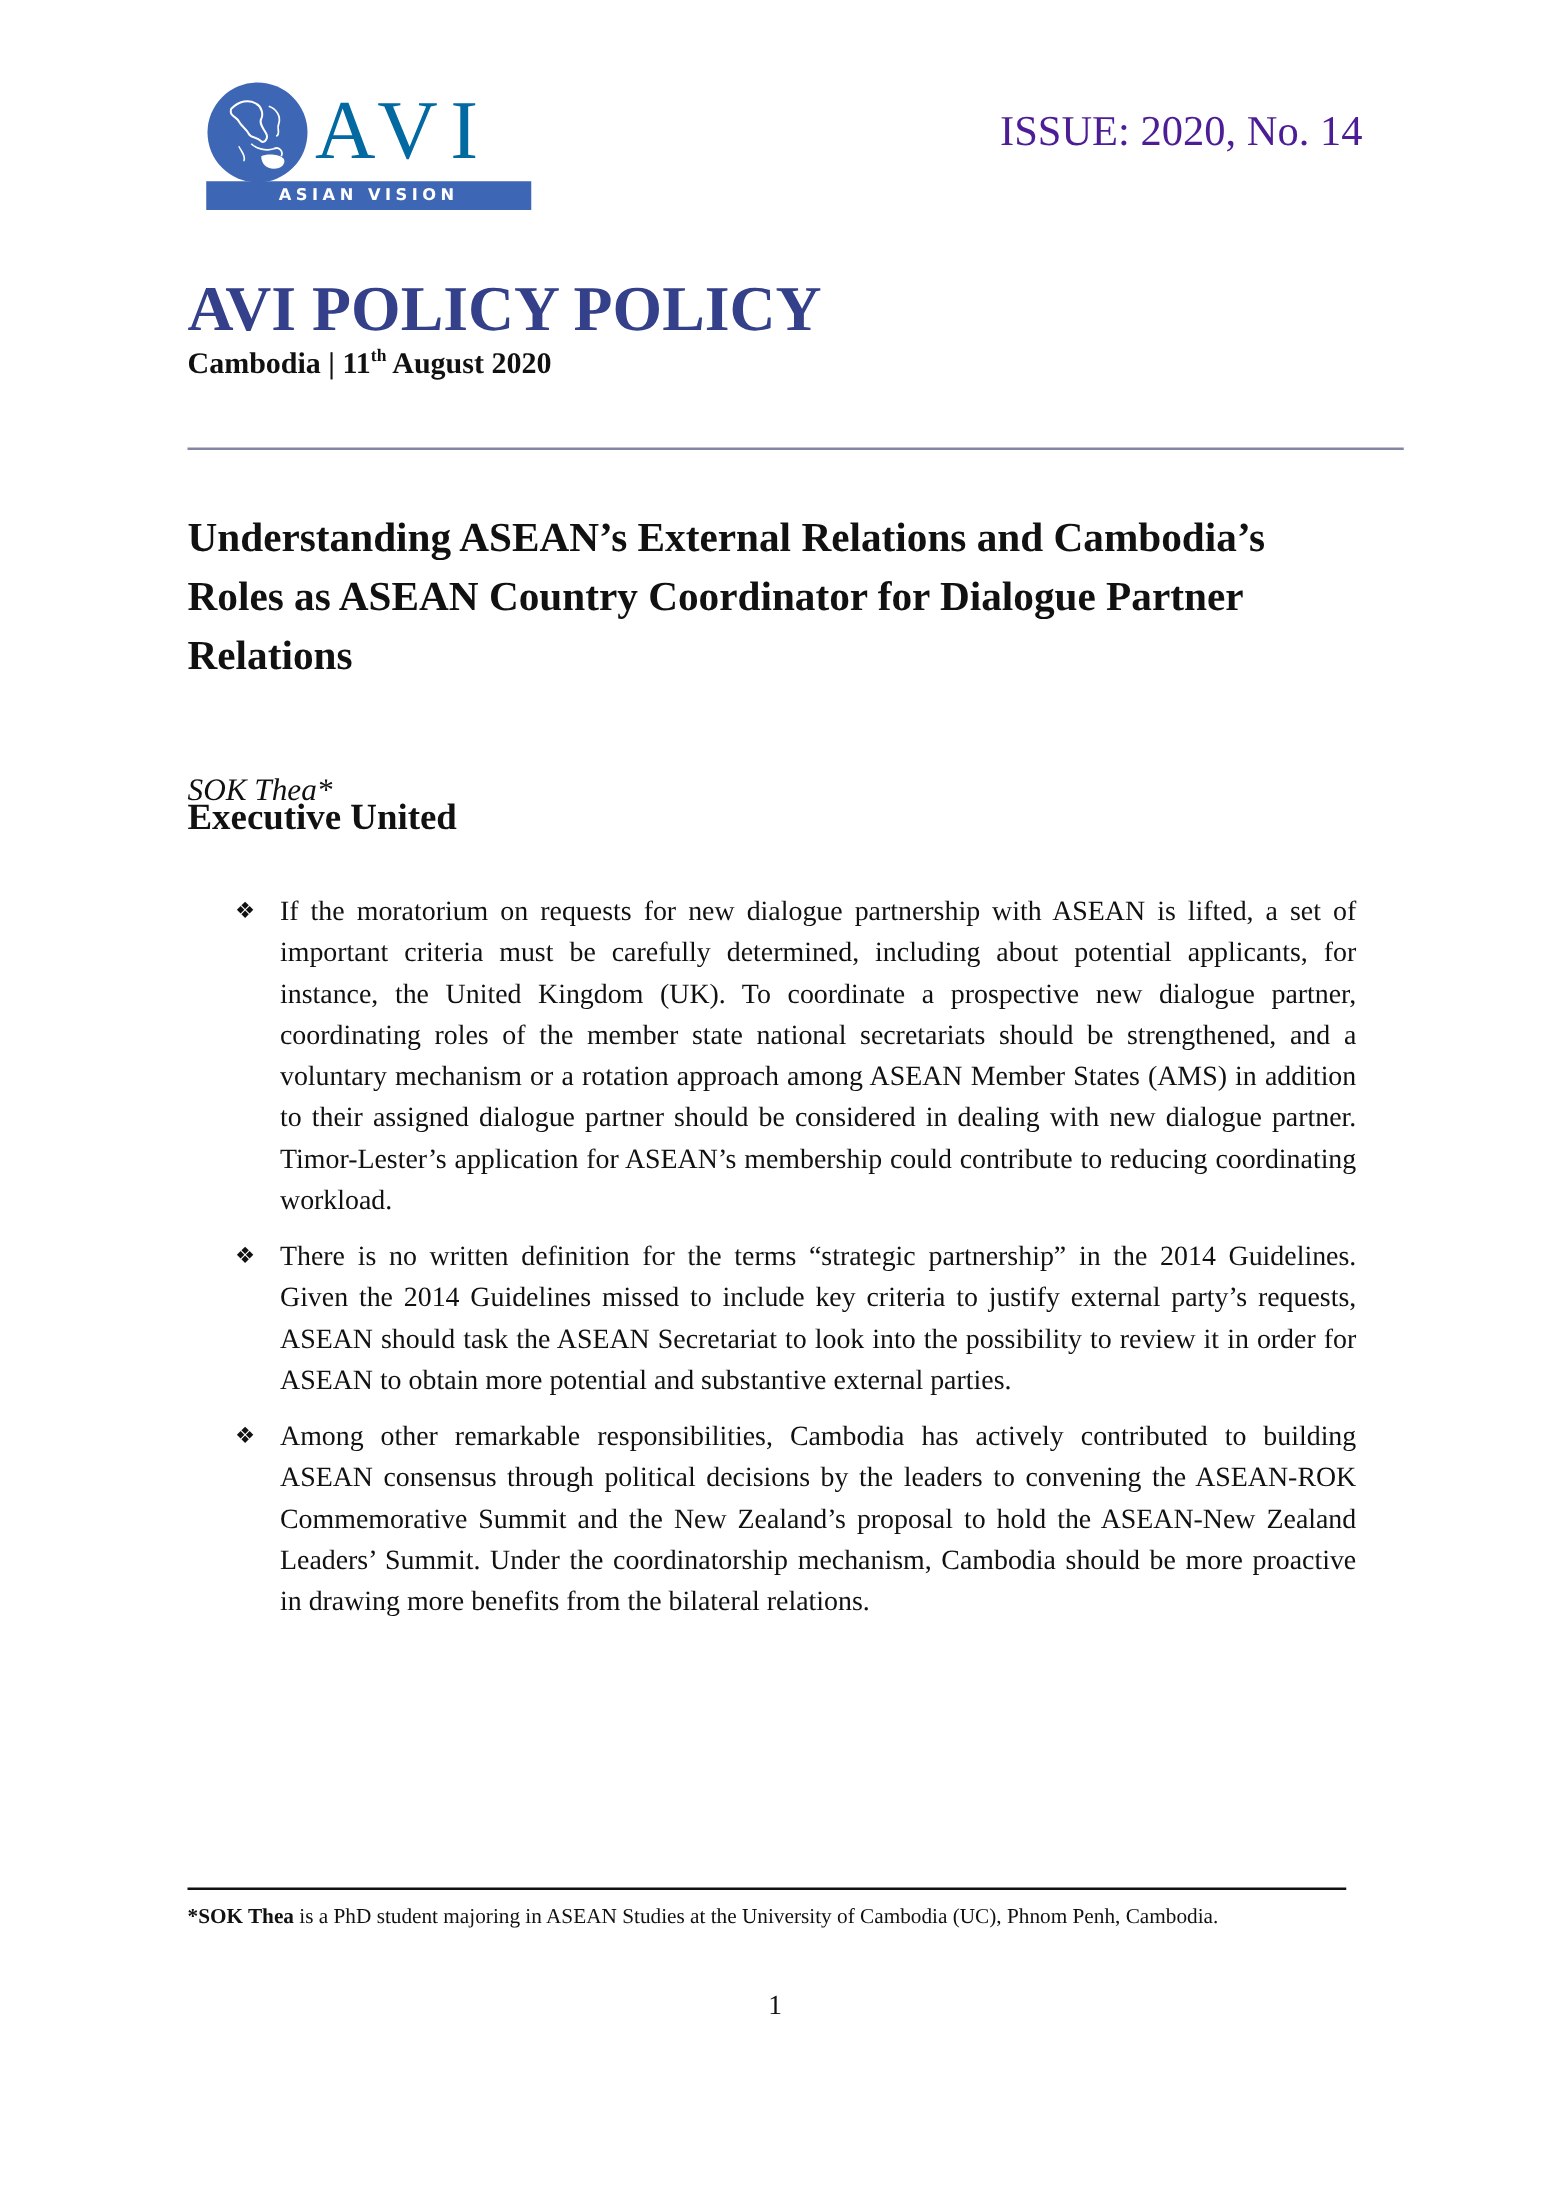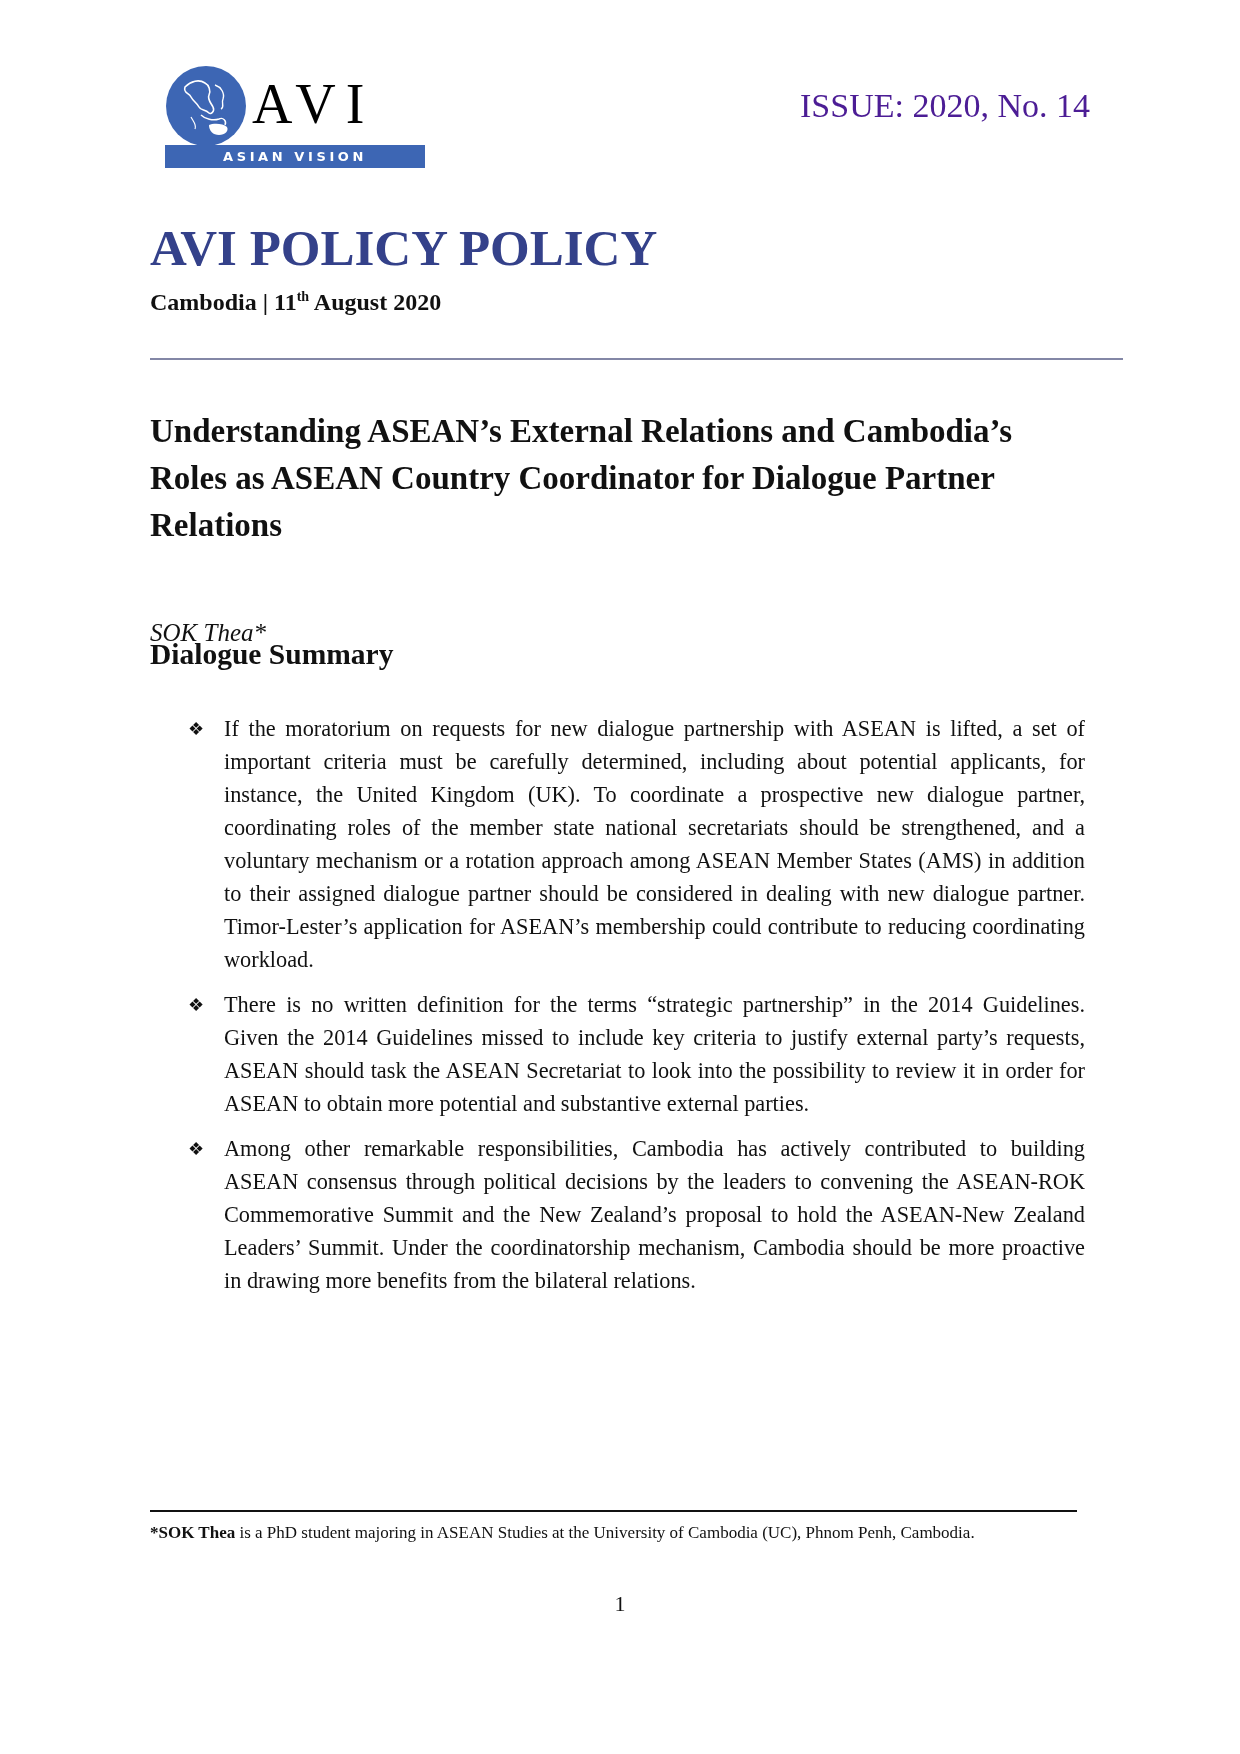--- a/index.html
+++ b/index.html
@@ -29,24 +29,24 @@
       left: 15px;
       top: 15px;
       width: 82px;
       height: 82px;
     }
     .logo-wordmark {
       position: absolute;
       left: 102px;
       top: 4px;
       font-family: "Liberation Serif", "DejaVu Serif", serif;
-      font-size: 56px;
+      font-size: 67px;
       line-height: 100px;
       letter-spacing: 10px;
-      color: #000000;
+      color: #0369a1;
       font-weight: normal;
     }
     .logo-banner {
       position: absolute;
       left: 15px;
       top: 95px;
       width: 260px;
       height: 23px;
       background: #3D66B4;
       color: #ffffff;
@@ -74,21 +74,21 @@
       left: 150px;
       top: 218px;
       font-size: 51px;
       font-weight: bold;
       color: #34418A;
       line-height: 60px;
       white-space: nowrap;
     }
     .brief-meta {
       left: 150px;
-      top: 286px;
+      top: 275px;
       font-size: 24px;
       font-weight: bold;
       line-height: 32px;
       white-space: nowrap;
     }
     .brief-meta sup {
       font-size: 14px;
       vertical-align: 9px;
       line-height: 0;
     }
@@ -203,21 +203,21 @@
 <div class="abs brief-meta">
   <span>Cambodia</span>
   <span>|</span>
   <span><span>11</span><sup>th</sup> <span>August 2020</span></span>
 </div>
 
 <div class="abs top-rule"></div>
 
 <div class="abs article-title">Understanding ASEAN’s External Relations and Cambodia’s Roles as ASEAN Country Coordinator for Dialogue Partner Relations</div>
 <div class="abs author">SOK Thea*</div>
-<div class="abs section-heading">Dialogue Summary</div>
+<div class="abs section-heading">Executive United</div>
 
 <ul class="abs bullets">
   <li class="bullet">
     <span class="bullet-icon">❖</span>
     <span>If the moratorium on requests for new dialogue partnership with ASEAN is lifted, a set of important criteria must be carefully determined, including about potential applicants, for instance, the United Kingdom (UK). To coordinate a prospective new dialogue partner, coordinating roles of the member state national secretariats should be strengthened, and a voluntary mechanism or a rotation approach among ASEAN Member States (AMS) in addition to their assigned dialogue partner should be considered in dealing with new dialogue partner. Timor-Lester’s application for ASEAN’s membership could contribute to reducing coordinating workload.</span>
   </li>
   <li class="bullet">
     <span class="bullet-icon">❖</span>
     <span>There is no written definition for the terms “strategic partnership” in the 2014 Guidelines. Given the 2014 Guidelines missed to include key criteria to justify external party’s requests, ASEAN should task the ASEAN Secretariat to look into the possibility to review it in order for ASEAN to obtain more potential and substantive external parties.</span>
   </li>

